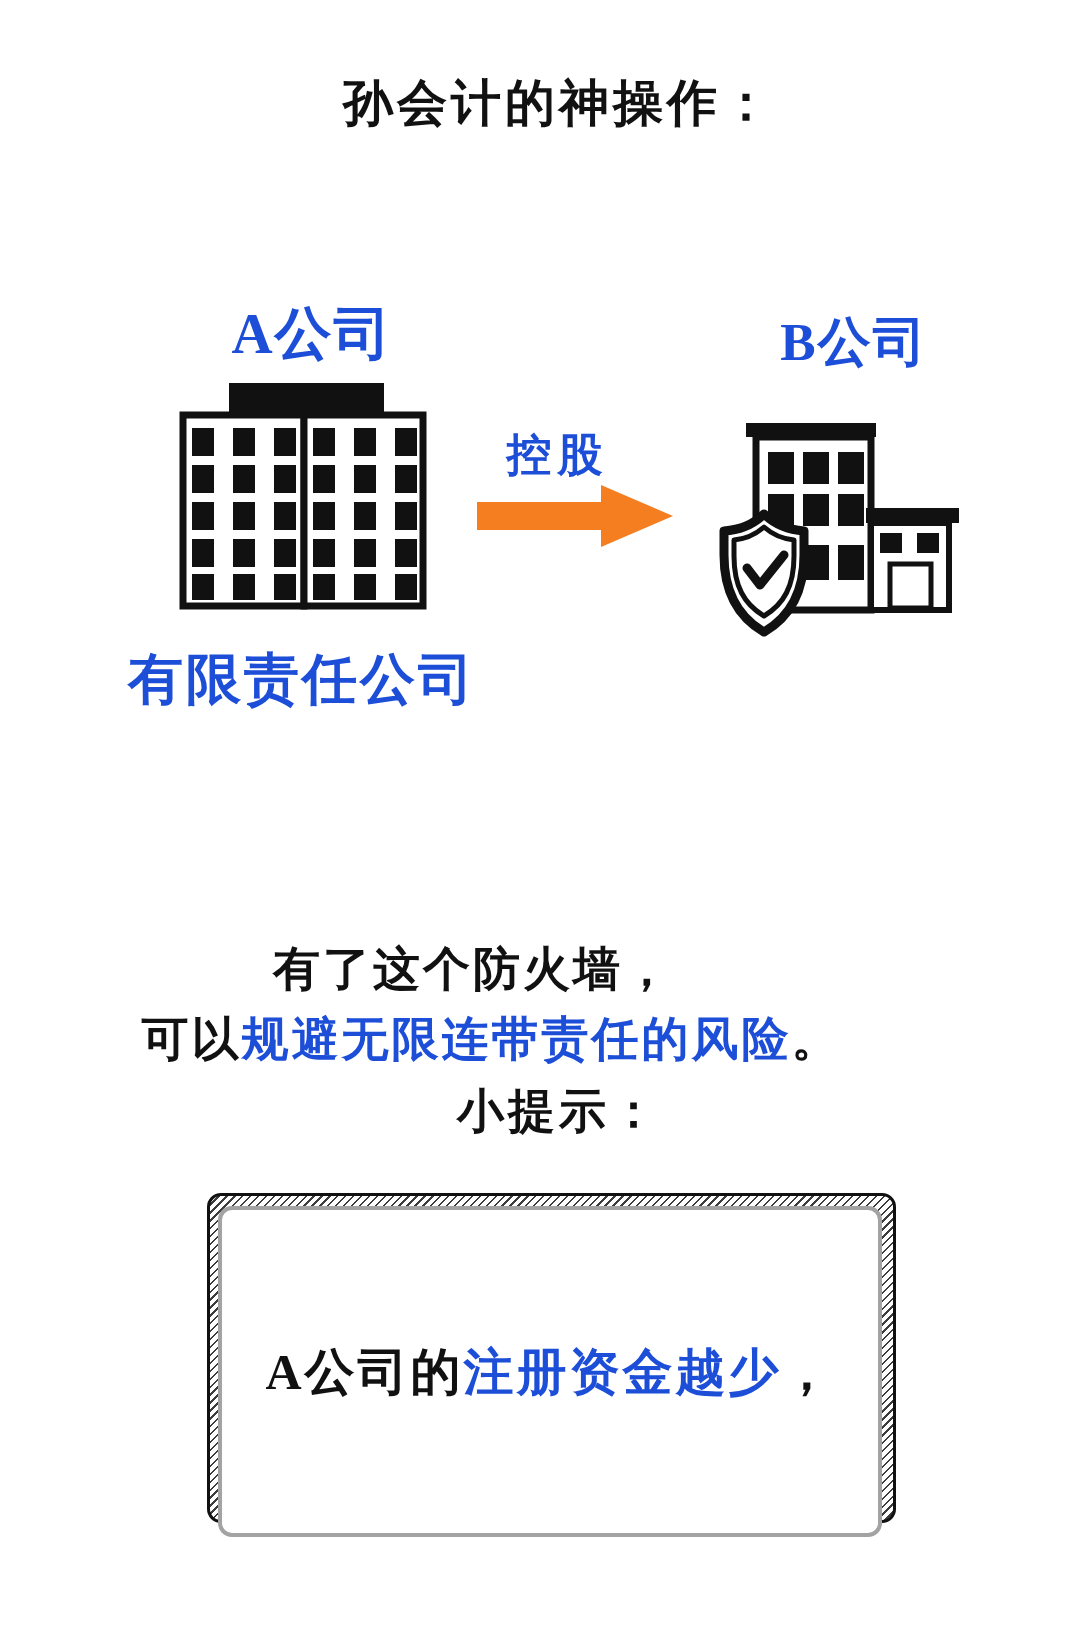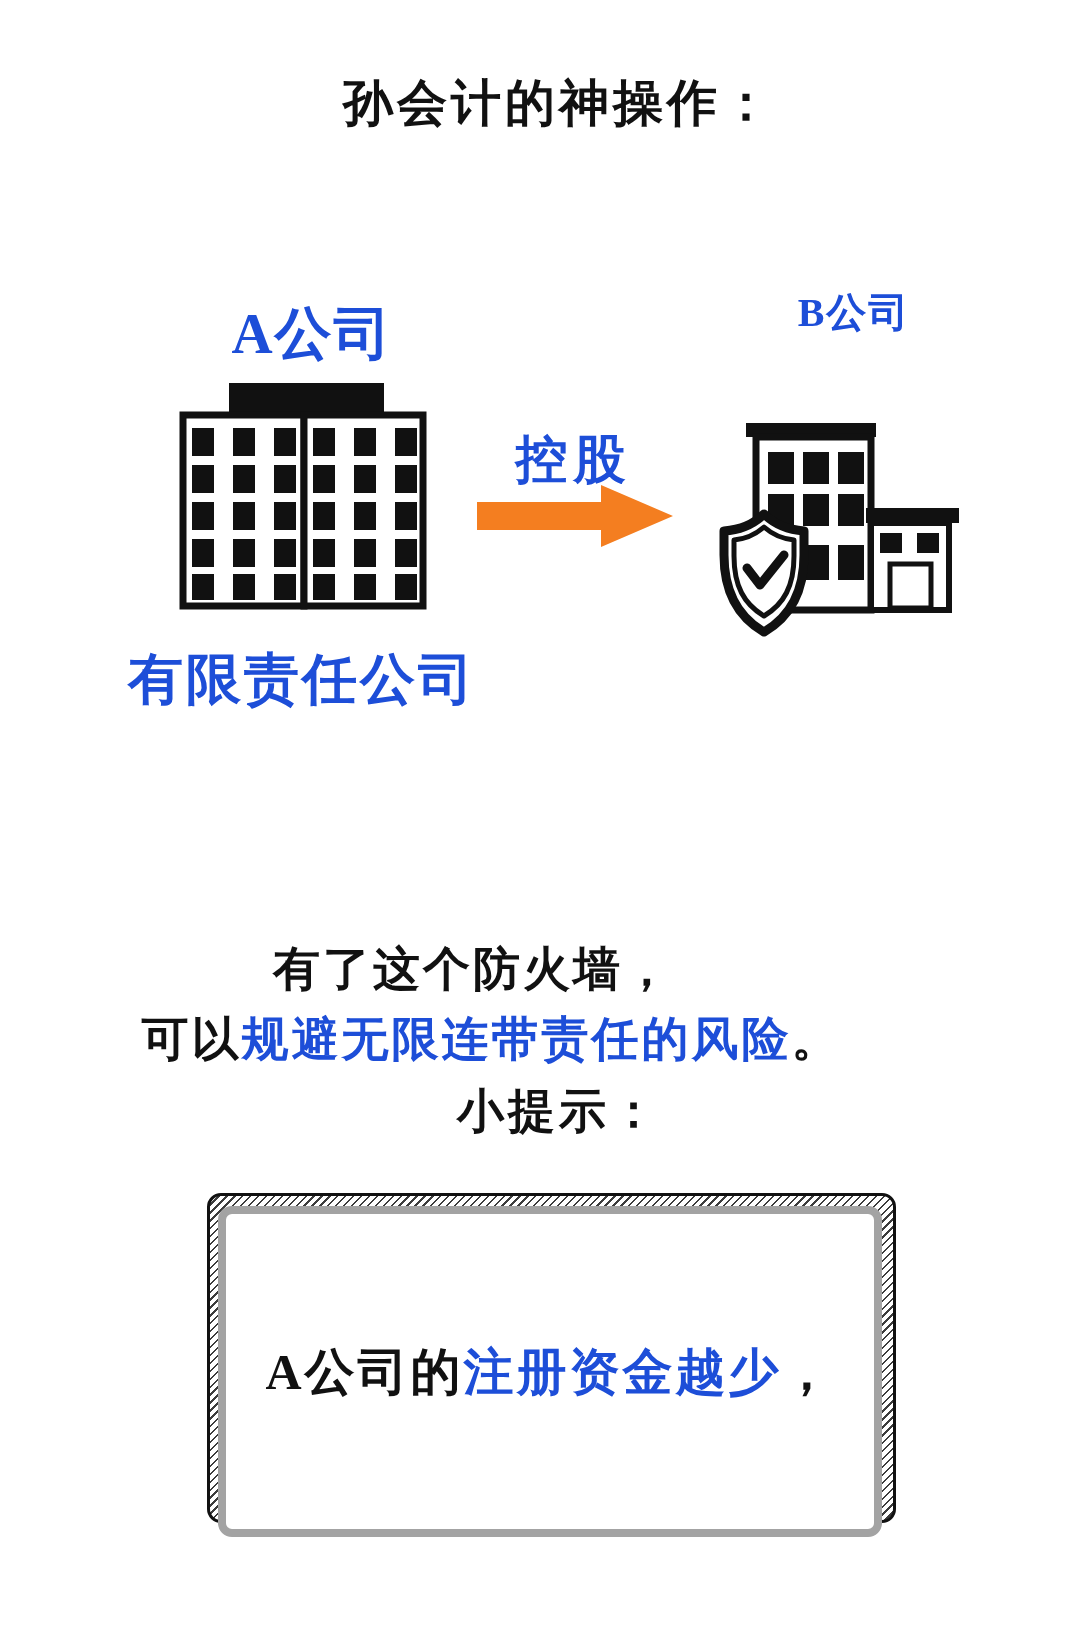--- a/index.html
+++ b/index.html
@@ -8,41 +8,41 @@
     font-family:Liberation Serif, serif;color:#111111;overflow:hidden;margin-left:19px;
   }
   .abs{position:absolute;}
   .center{text-align:center;}
   .bold{font-weight:800;}
   .orange{color:#1d4ed8;}
   .ink{color:#111111;}
 
   .title{left:0;width:1080px;top:70px;font-size:50px;letter-spacing:4px;}
   .label-a{left:168px;width:250px;top:296px;font-size:57px;letter-spacing:2px;}
-  .label-b{left:710px;width:250px;top:285px;font-size:40px;letter-spacing:2px;}
+  .label-b{left:710px;width:250px;top:307px;font-size:53px;letter-spacing:2px;}
   .label-llc{left:100px;width:366px;top:643px;font-size:55px;letter-spacing:3px;}
-  .holding{left:452px;width:205px;top:425px;font-size:52px;letter-spacing:6px;}
+  .holding{left:436px;width:205px;top:425px;font-size:45px;letter-spacing:6px;}
 
   .building-a{left:158px;top:383px;}
   .arrow-wrap{left:458px;top:484px;}
   .building-b{left:695px;top:418px;}
 
   .line1{left:0;width:908px;top:938px;font-size:47px;letter-spacing:3px;}
   .line2{left:0;width:945px;top:1008px;font-size:47px;letter-spacing:3px;}
   .tip-heading{left:0;width:1080px;top:1080px;font-size:47px;letter-spacing:4px;}
 
   .tip-box{left:188px;top:1193px;width:689px;height:344px;}
   .tip-frame{
     position:absolute;left:0;right:0;top:0;bottom:14px;
     border:3px solid #111111;border-radius:14px;
     background:repeating-linear-gradient(135deg,#3c3c3c 0 1.6px,#ffffff 1.6px 5.6px);
   }
   .tip-card{
     position:absolute;left:11px;right:14px;top:13px;bottom:0;
-    background:#ffffff;border:8px solid #a3a3a3;border-radius:14px;
+    background:#ffffff;border:4px solid #a3a3a3;border-radius:14px;
     display:flex;flex-direction:column;justify-content:center;align-items:center;
   }
   .tip-line{font-size:50px;line-height:78px;font-weight:800;letter-spacing:3px;text-align:center;}
 </style>
 </head>
 <body>
 
 <div class="canvas">
 
   <div class="abs center bold ink title">孙会计的神操作：</div>

